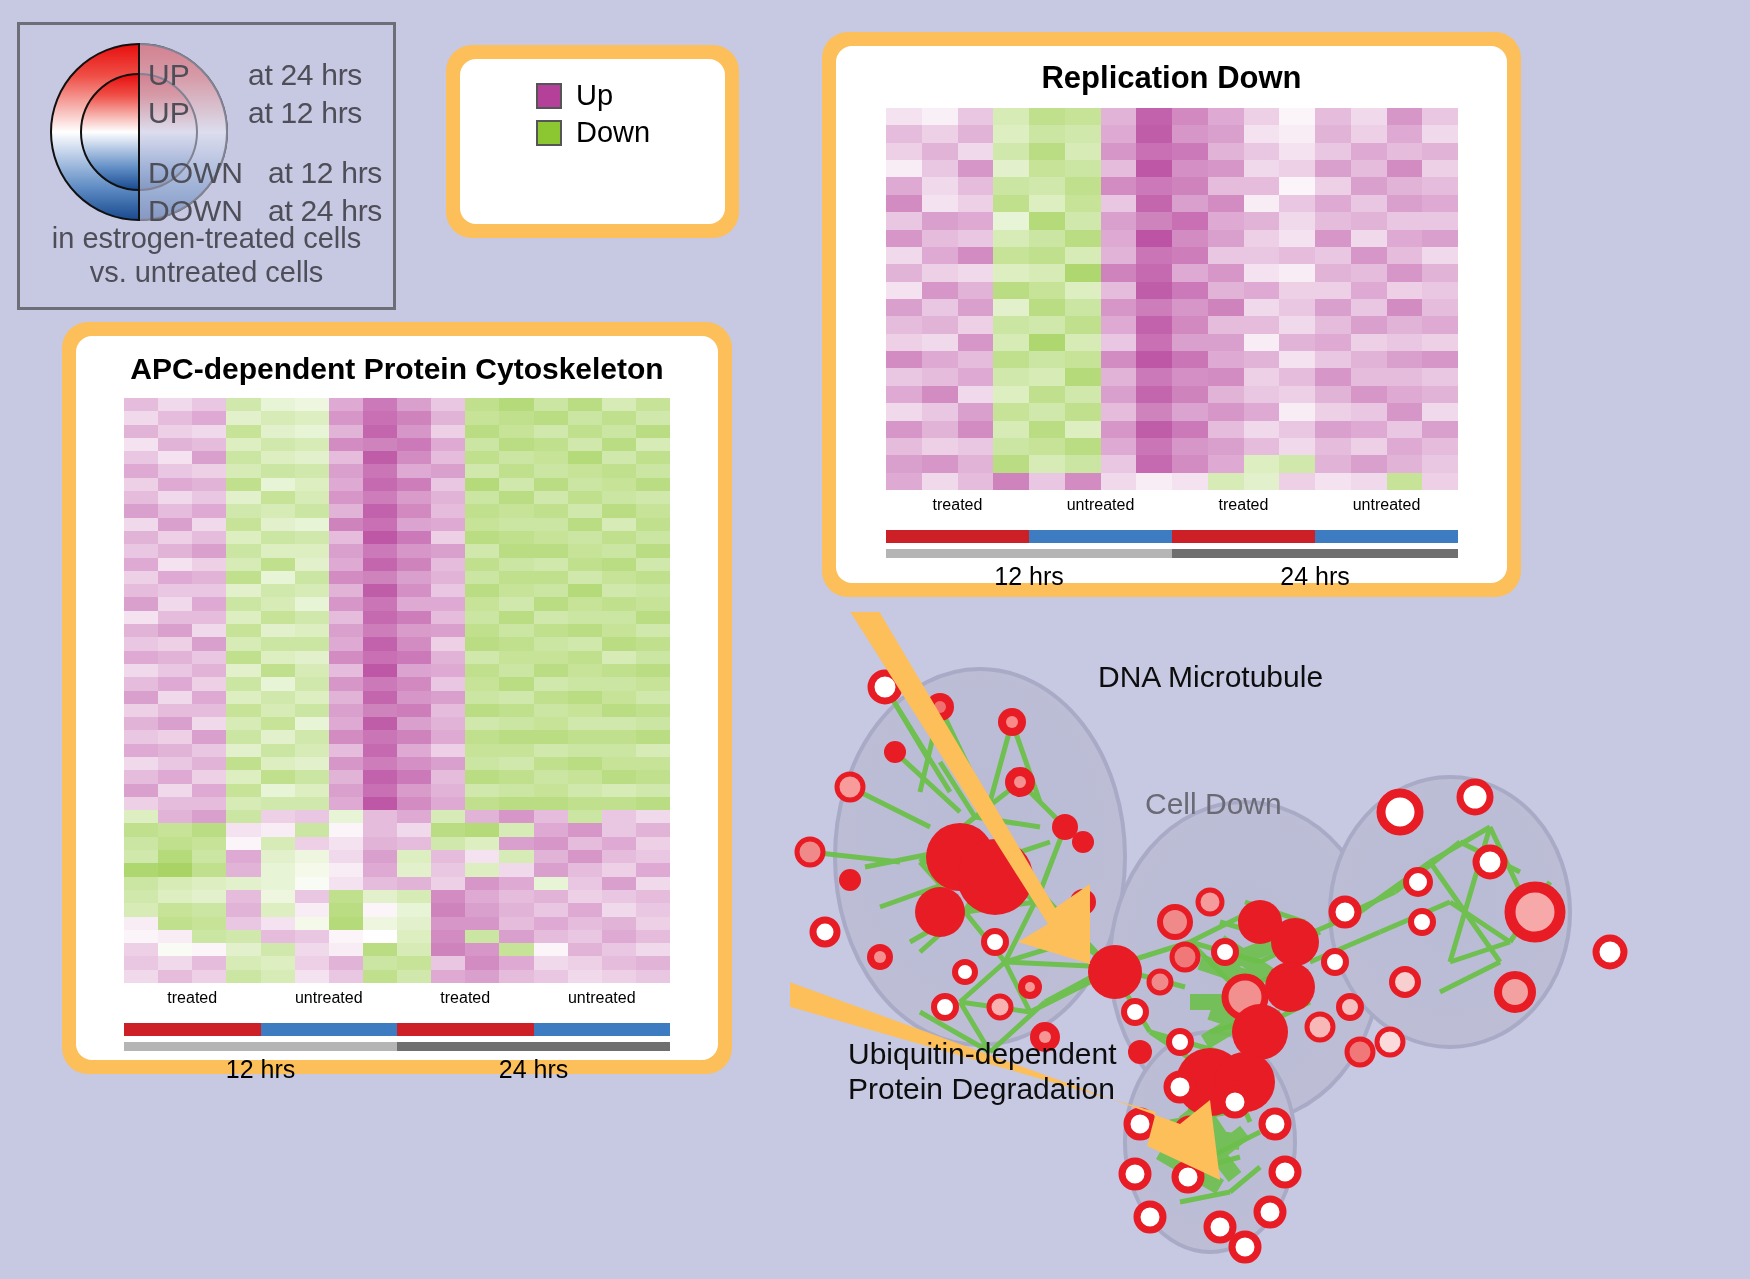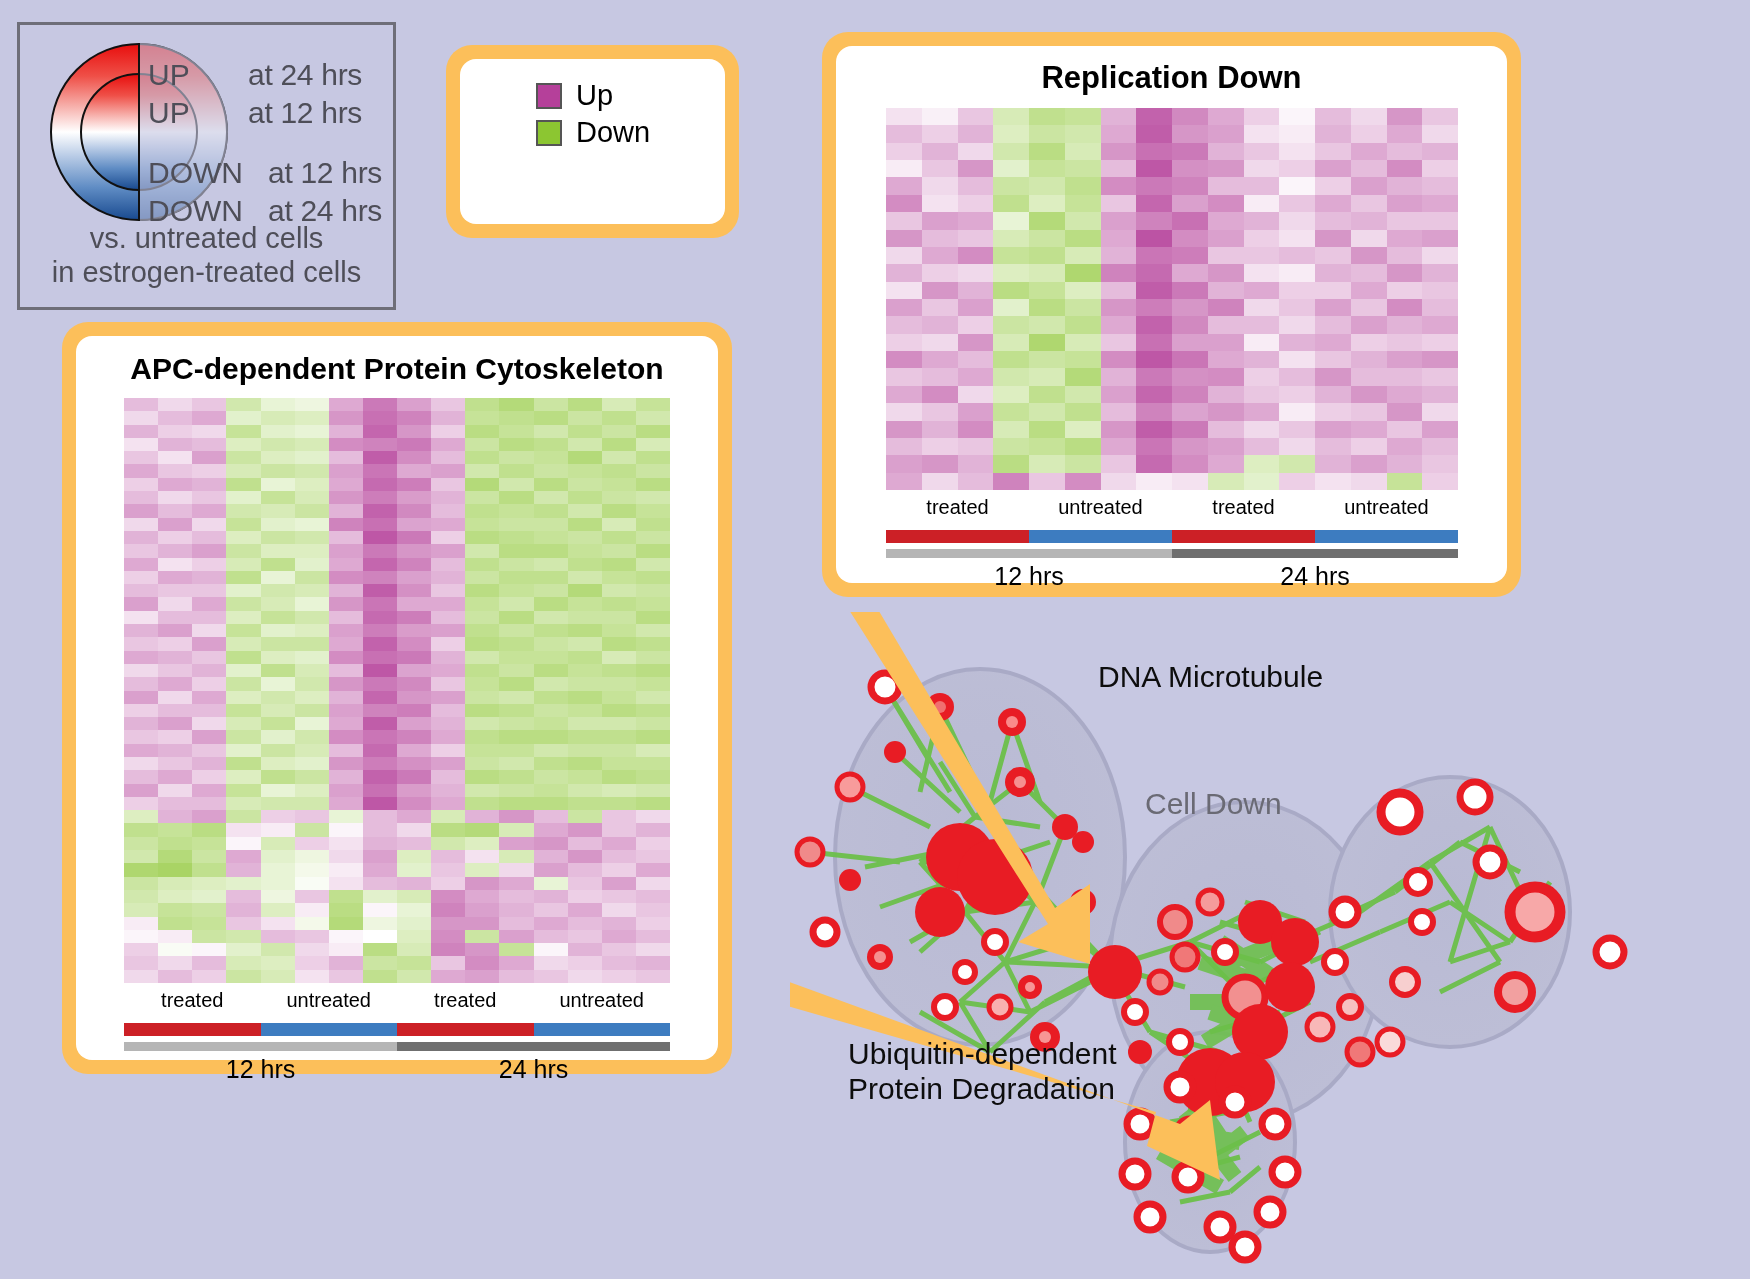--- a/index.html
+++ b/index.html
@@ -73,21 +73,21 @@
   
   #rep-panel{left:822px;top:32px;width:699px;height:565px;}
   #apc-panel{left:62px;top:322px;width:670px;height:752px;}
   .hm-title{
     position:absolute;left:0;right:0;top:14px;text-align:center;
     font-size:31px;color:#000;font-weight:bold;
   }
   #apc-panel .hm-title{font-size:30px;top:16px;}
   .hm-grid{position:absolute;display:grid;}
   .cell{width:100%;height:100%;}
-  .axis-labels{position:absolute;display:flex;font-size:20px;color:#000;}
+  .axis-labels{position:absolute;display:flex;font-size:16px;color:#000;}
   .axis-labels span{flex:1;text-align:center;}
   .bar-row{position:absolute;display:flex;}
   .bar-row div{height:100%;}
   .time-labels{position:absolute;display:flex;font-size:25px;color:#000;}
   .time-labels span{text-align:center;}
 
   
   #net{position:absolute;left:790px;top:612px;width:960px;height:667px;}
   .cluster-label{position:absolute;white-space:pre-line;line-height:1.16;}
   .lbl-dna{font-size:30px;color:#0d0d0d;}
@@ -114,22 +114,22 @@
     <div class="leg-key" style="left:128px;top:71px;">UP</div>
     <div class="leg-row" style="left:228px;top:71px;">at 12 hrs</div>
 
     <div class="leg-key" style="left:128px;top:131px;">DOWN</div>
     <div class="leg-row" style="left:248px;top:131px;">at 12 hrs</div>
 
     <div class="leg-key" style="left:128px;top:169px;">DOWN</div>
     <div class="leg-row" style="left:248px;top:169px;">at 24 hrs</div>
 
     <div class="leg-note">
+      <div>in estrogen-treated cells</div>
       <div>vs. untreated cells</div>
-      <div>in estrogen-treated cells</div>
     </div>
   </div>
 
   <div class="panel" id="ud-panel">
     <div class="panel-inner">
       <div class="ud-item">
         <span class="sw" id="sw-up" style="background: rgb(181, 64, 154);"></span>
         <span class="ud-lbl">Up</span>
       </div>
       <div class="ud-item">

